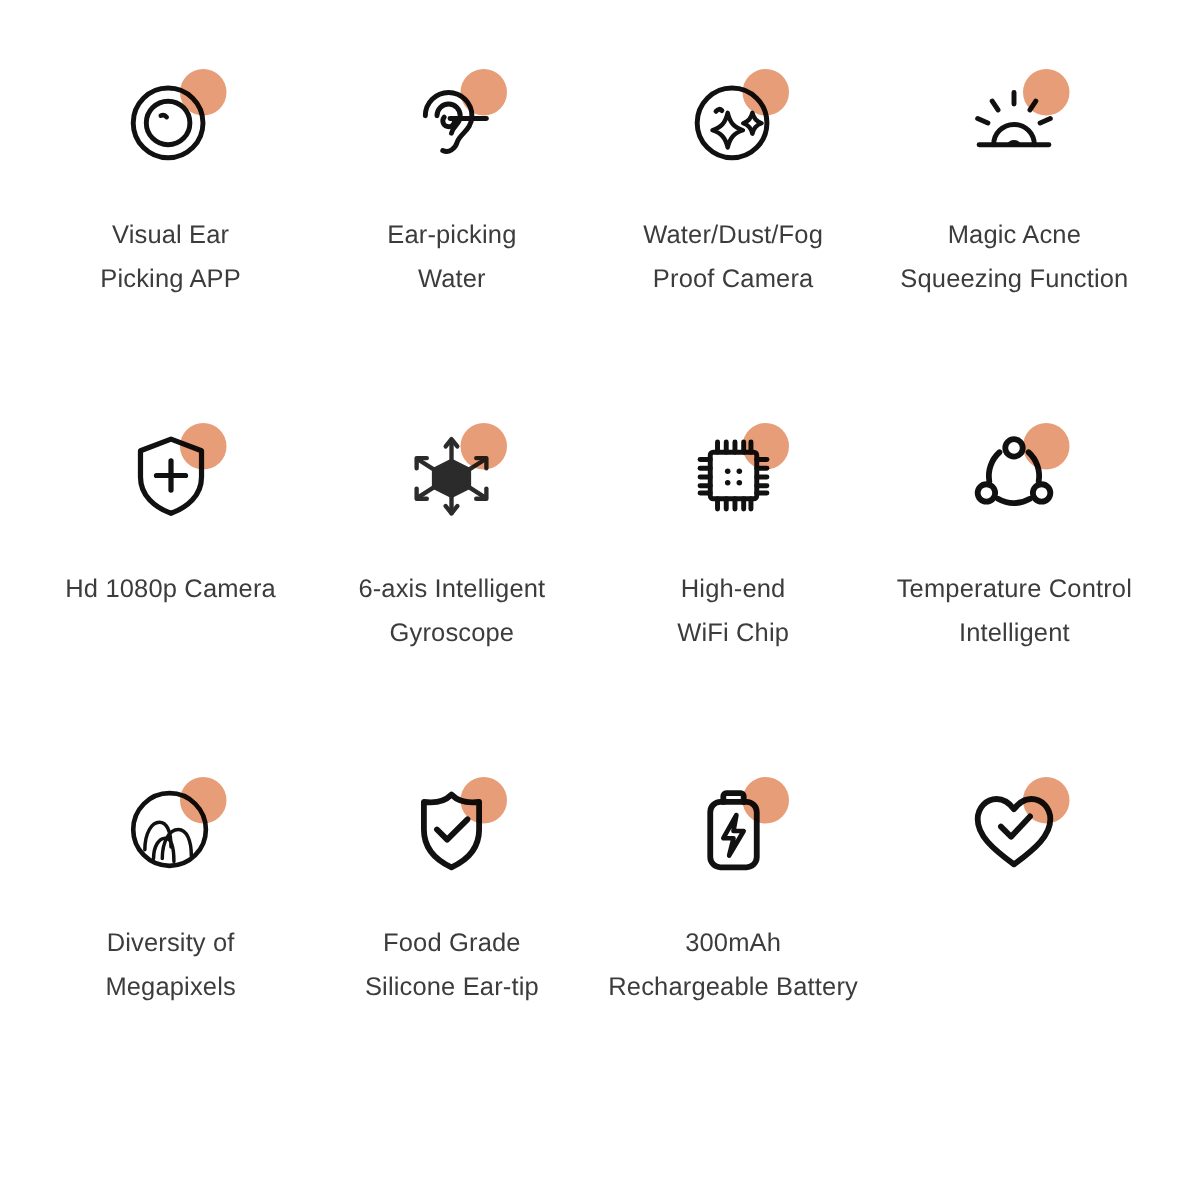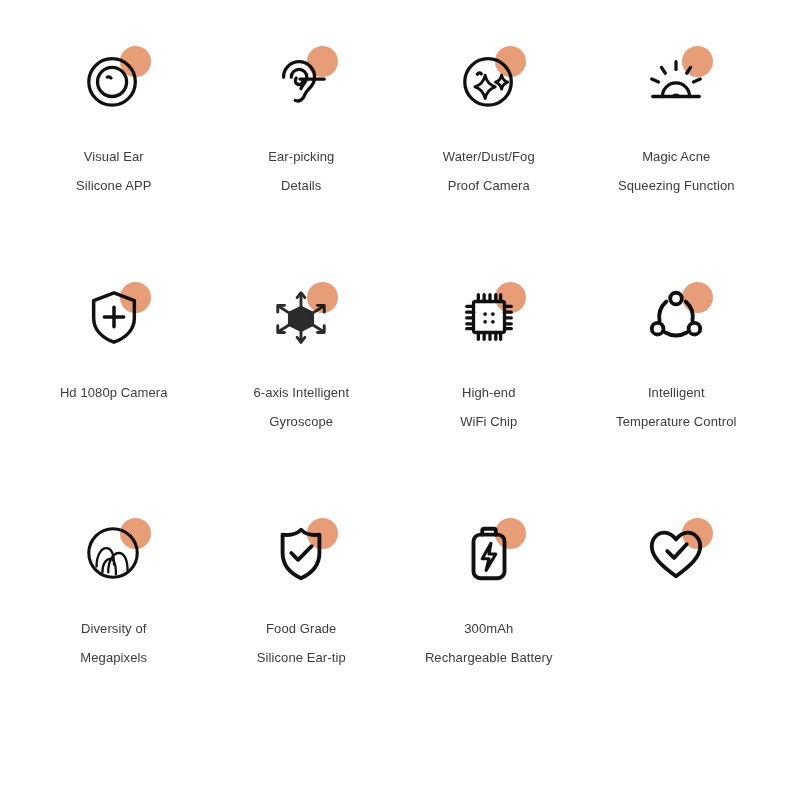--- a/index.html
+++ b/index.html
@@ -54,21 +54,21 @@
     background: #e79e78;
     top: 6px;
     left: 50%;
     margin-left: 6px;
     mix-blend-mode: multiply;
   }
   .feature-label {
     margin-top: 20px;
     text-align: center;
     color: #3c3c3c;
-    font-size: 13px;
+    font-size: 17px;
     line-height: 29px;
     letter-spacing: 0.1px;
     white-space: nowrap;
   }
   .feature-label .line {
     display: block;
   }
 </style>
 </head>
 <body>
@@ -81,39 +81,39 @@
         <svg viewBox="0 0 64 64" fill="none" stroke="#111111" stroke-width="3.4">
           <circle cx="30" cy="33" r="24"></circle>
           <circle cx="30" cy="33" r="15"></circle>
           <path d="M25 28 q2.5 -1 4 1" stroke-width="3.2" stroke-linecap="round"></path>
         </svg>
       </span>
       <span class="accent-dot"></span>
     </div>
     <div class="feature-label">
       <span class="line">Visual Ear</span>
-      <span class="line">Silicone APP</span>
+      <span class="line">Picking APP</span>
     </div>
   </div>
 
   <div class="feature-cell">
     <div class="icon-wrap">
       <span class="icon-art">
         <svg viewBox="0 0 64 64" fill="none" stroke="#111111" stroke-width="3.4" stroke-linecap="round">
           <path d="M14 28 a16 16 0 0 1 32 0 c0 10 -8 12 -10 18 c-1.5 5 -6 8 -10 6"></path>
           <path d="M22 28 a8 8 0 0 1 16 0 c0 6 -5 7 -6 12"></path>
           <path d="M27 29 a4 4 0 1 0 7 2"></path>
           <path d="M31 30 L56 30"></path>
         </svg>
       </span>
       <span class="accent-dot"></span>
     </div>
     <div class="feature-label">
       <span class="line">Ear-picking</span>
-      <span class="line">Details</span>
+      <span class="line">Water</span>
     </div>
   </div>
 
   <div class="feature-cell">
     <div class="icon-wrap">
       <span class="icon-art">
         <svg viewBox="0 0 64 64" fill="none" stroke="#111111" stroke-width="3.4" stroke-linecap="round">
           <circle cx="31" cy="33" r="24"></circle>
           <path d="M20 25 q2 -2.5 4 -0.5"></path>
           <path d="M28 26 c1.5 7 4.5 10 10.5 12 c-6 2 -9 5 -10.5 12 c-1.5 -7 -4.5 -10 -10.5 -12 c6 -2 9 -5 10.5 -12 z" stroke-width="3" stroke-linejoin="round"></path>
@@ -242,22 +242,22 @@
           <path d="M42 16 A22 22 0 0 1 49 36"></path>
           <path d="M21 48 A22 22 0 0 0 43 48"></path>
           <circle cx="32" cy="13" r="6"></circle>
           <circle cx="13" cy="44" r="6"></circle>
           <circle cx="51" cy="44" r="6"></circle>
         </svg>
       </span>
       <span class="accent-dot"></span>
     </div>
     <div class="feature-label">
+      <span class="line">Temperature Control</span>
       <span class="line">Intelligent</span>
-      <span class="line">Temperature Control</span>
     </div>
   </div>
 
   <div class="feature-cell">
     <div class="icon-wrap">
       <span class="icon-art">
         <svg viewBox="0 0 64 64" fill="none" stroke="#111111" stroke-width="3.2" stroke-linecap="round" stroke-linejoin="round">
           <circle cx="31" cy="32" r="25"></circle>
           <path d="M14 46 C14 34 19 27 24 27 C29 27 32 33 32 44" stroke-width="2.4"></path>
           <path d="M26 52 C26 40 31 32 37 32 C43 32 46 40 46 50" stroke-width="2.4"></path>

